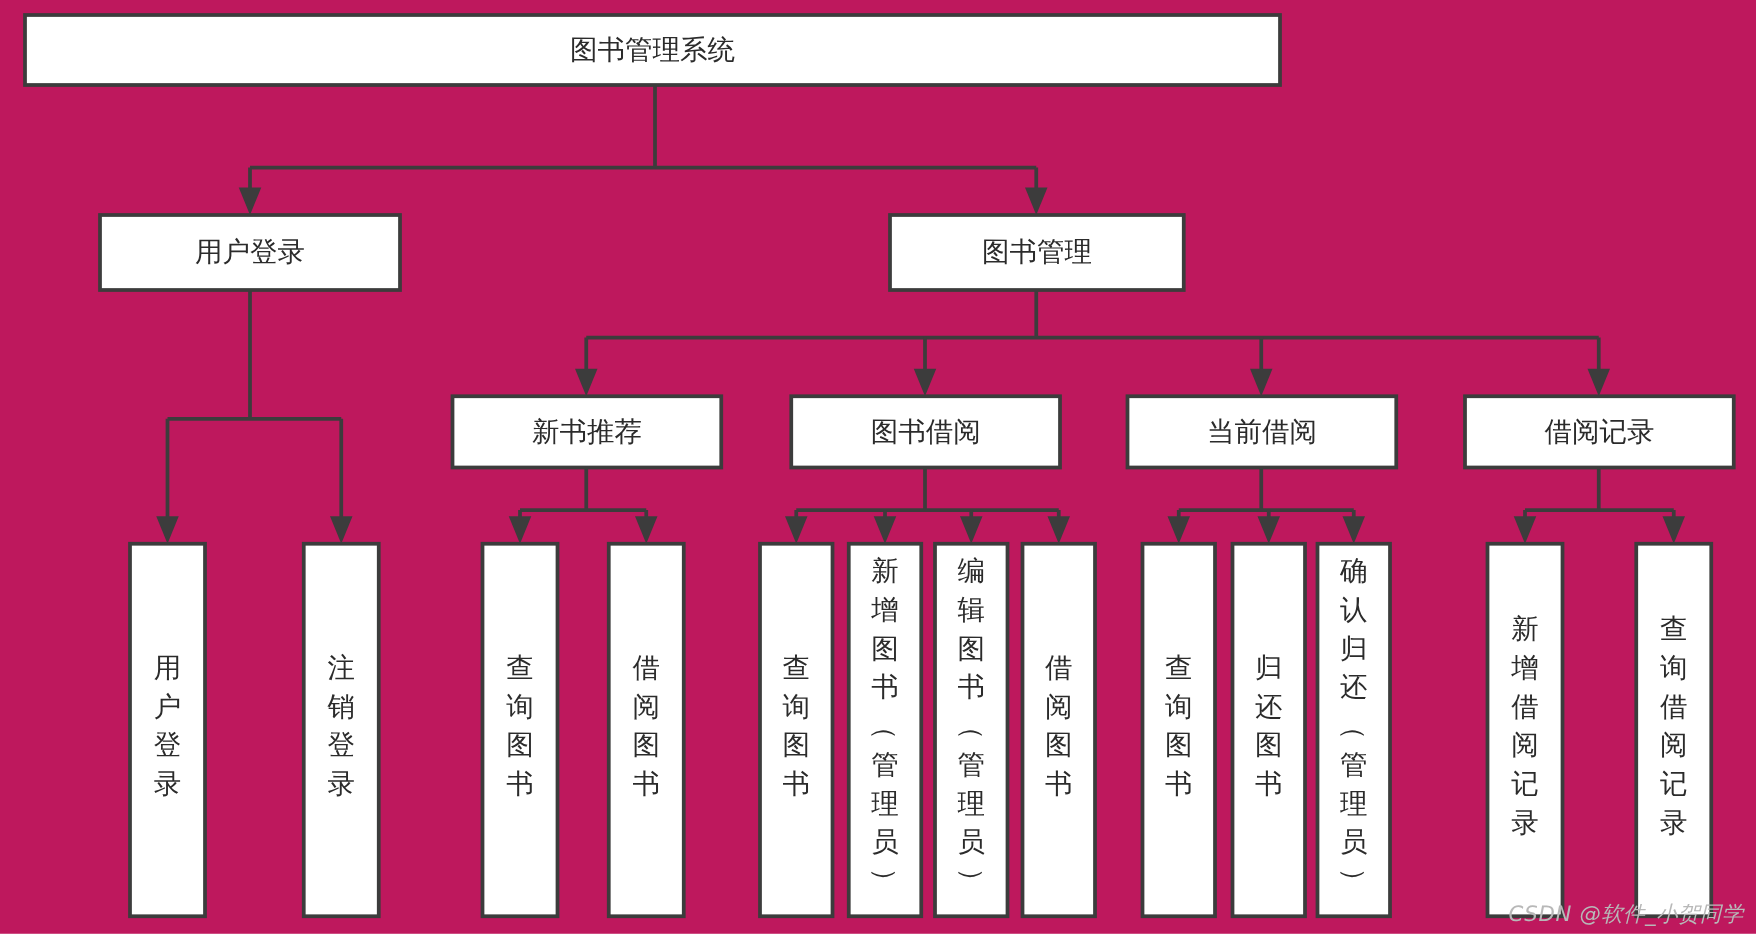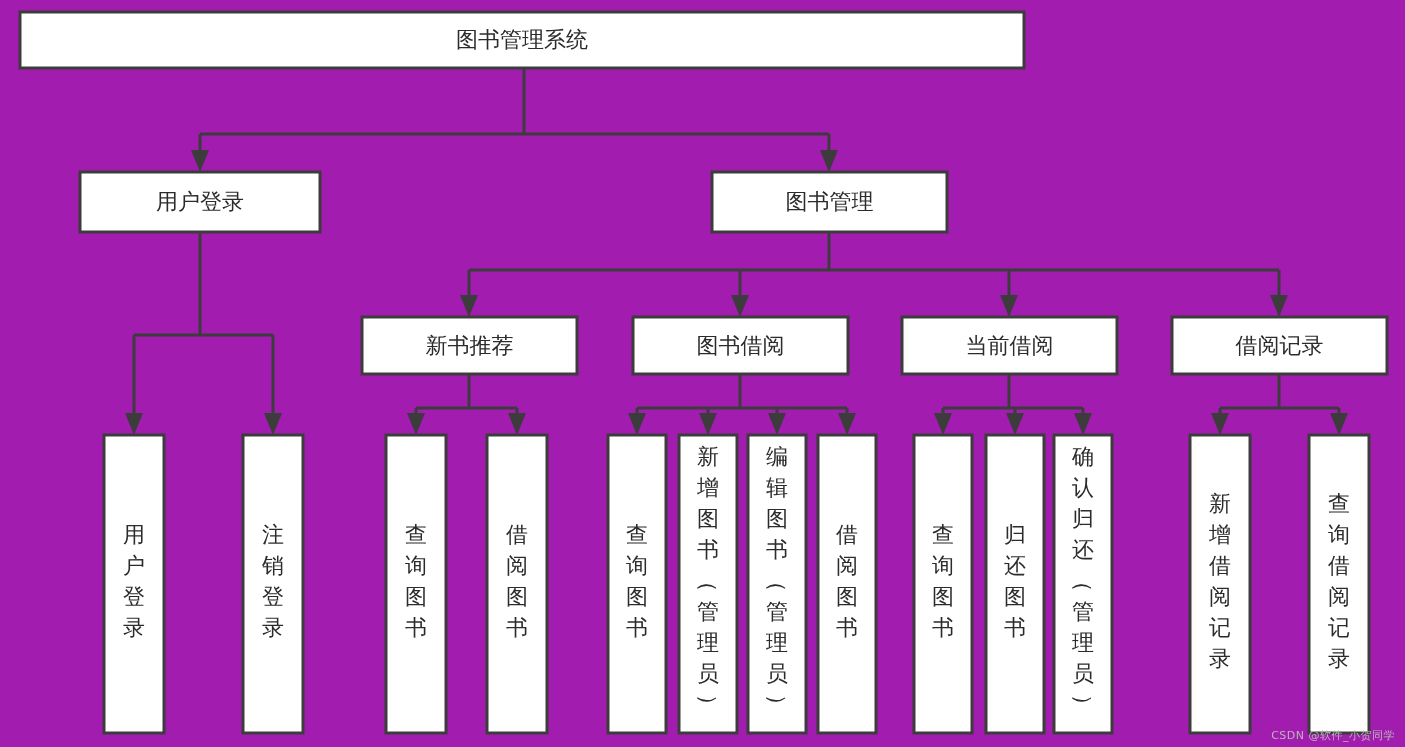--- a/index.html
+++ b/index.html
@@ -11,21 +11,21 @@
   body {
     width: 1405px;
     height: 747px;
     overflow: hidden;
     font-family: "DejaVu Sans", "Liberation Sans", sans-serif;
   }
   #diagram-root {
     position: relative;
     width: 1405px;
     height: 747px;
-    background: #a21caf;
+    background: #be185d;
   }
   svg.diagram-canvas {
     display: block;
     width: 1405px;
     height: 747px;
   }
   .node-rect {
     fill: #ffffff;
     stroke: #3c3c3c;
     stroke-width: 3;
@@ -51,25 +51,26 @@
     fill: #2b2b2b;
     font-family: "DejaVu Sans", "Liberation Sans", sans-serif;
     font-size: 22px;
     text-anchor: middle;
   }
   .watermark-text {
     position: absolute;
     right: 10px;
     bottom: 4px;
     color: #b8b8b8;
-    font-size: 11px;
+    font-size: 17px;
     font-family: "DejaVu Sans", "Liberation Sans", sans-serif;
     white-space: nowrap;
     pointer-events: none;
     letter-spacing: 0.5px;
+    font-style: italic;
   }
 </style>
 </head>
 <body>
 
 <div id="diagram-root">
   <svg class="diagram-canvas" viewBox="0 0 1405 747" xmlns="http://www.w3.org/2000/svg">
     <g id="connectors-layer">
         <g>
           <path class="connector-line" d="M 524 68 L 524 134"></path>

